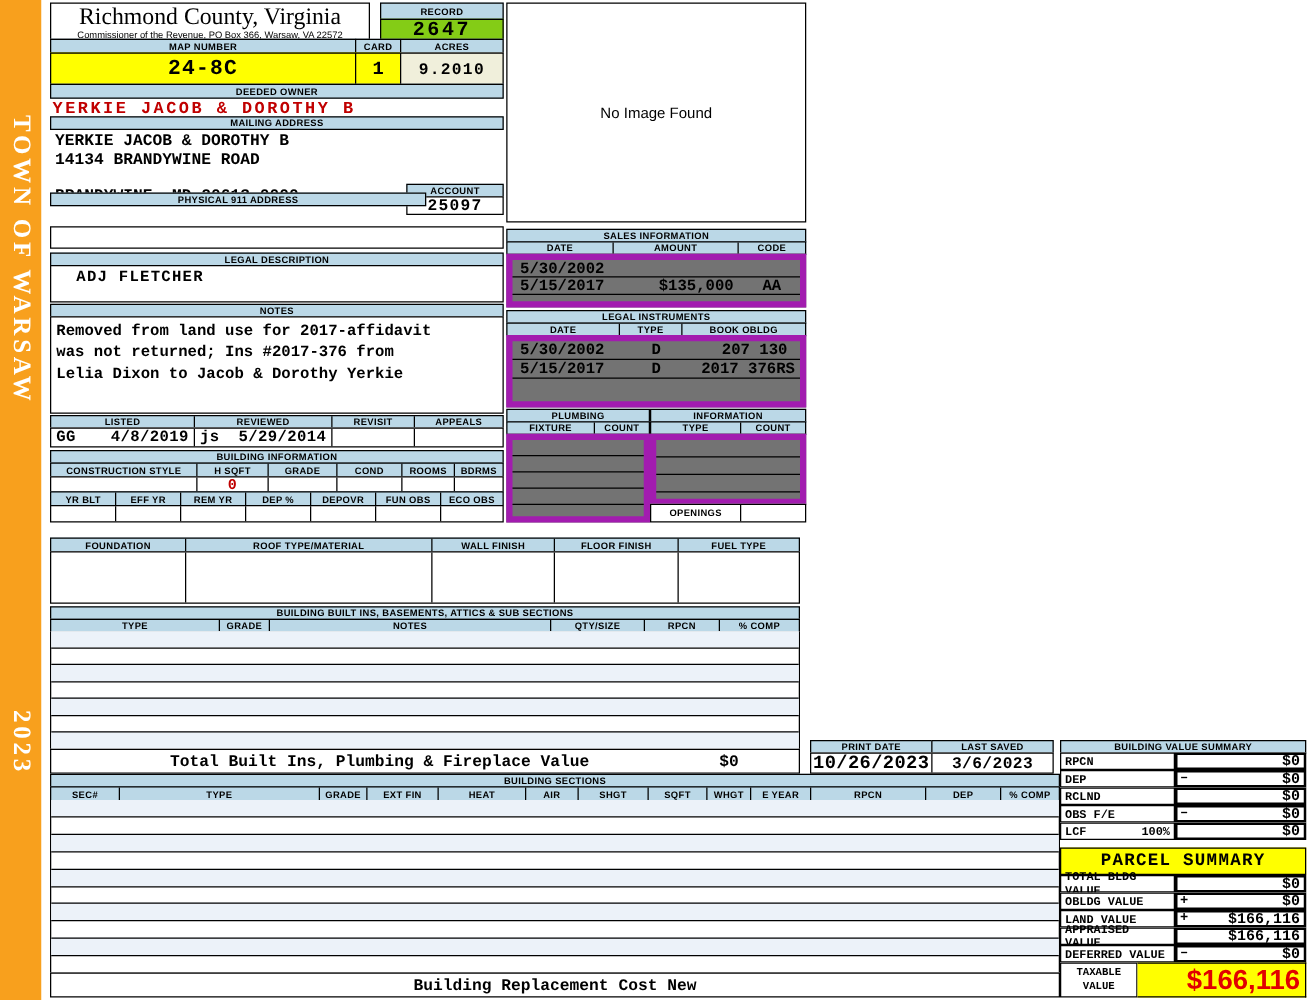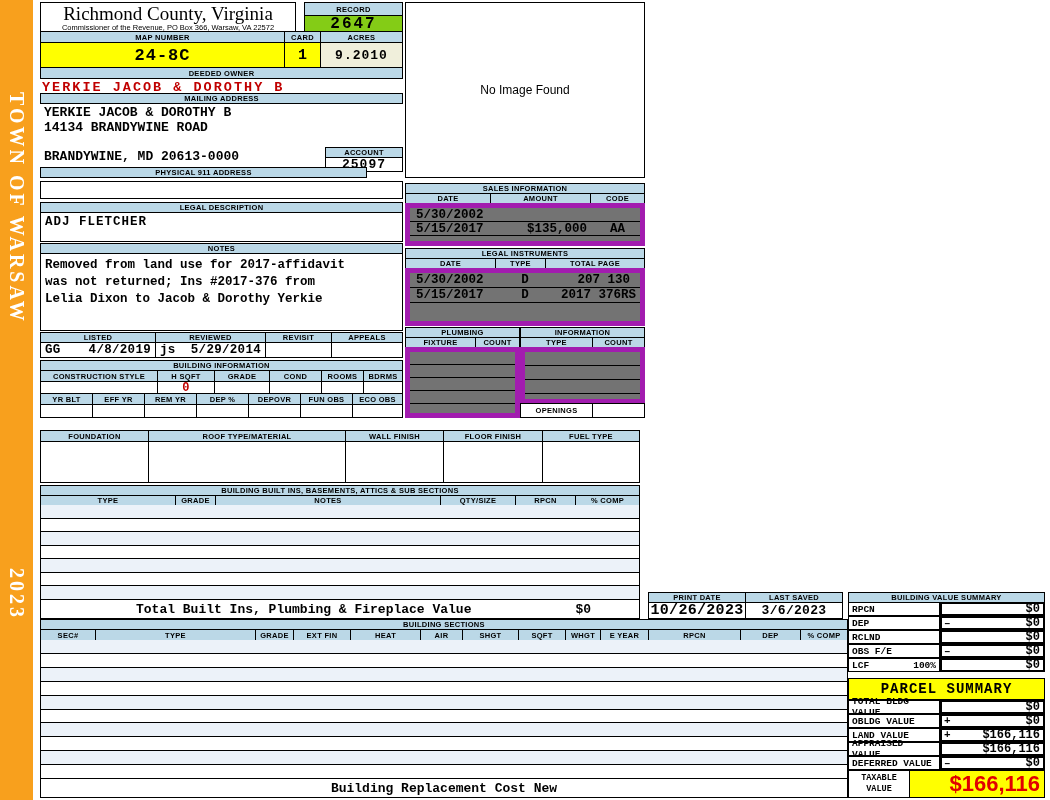--- a/index.html
+++ b/index.html
@@ -72,25 +72,25 @@
   <div class="abs mono" style="left:42px;top:80px;width:360px;font-size:13.5px;letter-spacing:2px;color:#C00000">YERKIE JACOB &amp; DOROTHY B</div>
 
   <div class="bar" style="left:40px;top:93px;width:363px;height:11px">MAILING ADDRESS</div>
   <div class="abs mono" style="left:44px;top:105px;font-size:13px">YERKIE JACOB &amp; DOROTHY B</div>
   <div class="abs mono" style="left:44px;top:120px;font-size:13px">14134 BRANDYWINE ROAD</div>
   <div class="abs mono" style="left:44px;top:149px;font-size:13px">BRANDYWINE, MD 20613-0000</div>
 
   <div class="bar" style="left:325px;top:147px;width:78px;height:11px">ACCOUNT</div>
   <div class="box mono" style="left:325px;top:157px;width:78px;height:15px;display:flex;align-items:center;justify-content:center;font-size:13px;letter-spacing:1px">25097</div>
 
-  <div class="bar" style="left:40px;top:167px;width:327px;height:11px">PHYSICAL 911 ADDRESS</div>
+  <div class="bar" style="left:40px;top:154px;width:301px;height:11px">PHYSICAL 911 ADDRESS</div>
   <div class="box" style="left:40px;top:181px;width:363px;height:18px"></div>
 
   <div class="bar" style="left:40px;top:202px;width:363px;height:11px">LEGAL DESCRIPTION</div>
-  <div class="box mono" style="left:40px;top:212px;width:363px;height:30px;font-size:12.5px;padding:2px 4px;letter-spacing:1px">ADJ FLETCHER</div>
+  <div class="box mono" style="left:40px;top:212px;width:363px;height:30px;font-size:12.5px;padding:2px 20px;letter-spacing:1px">ADJ FLETCHER</div>
 
   <div class="bar" style="left:40px;top:243px;width:363px;height:11px">NOTES</div>
   <div class="box" style="left:40px;top:253px;width:363px;height:78px;padding:3px 4px">
     <div class="mono" style="font-size:12.5px;line-height:17px">Removed from land use for 2017-affidavit</div>
     <div class="mono" style="font-size:12.5px;line-height:17px">was not returned; Ins #2017-376 from</div>
     <div class="mono" style="font-size:12.5px;line-height:17px">Lelia Dixon to Jacob &amp; Dorothy Yerkie</div>
   </div>
 
   <div class="cellrow blue" style="left:40px;top:332px;width:363px;height:11px">
     <div style="width:115px">LISTED</div>
@@ -240,21 +240,21 @@
       <div class="td" style="width:85px"></div>
       <div class="td" style="width:100px"></div>
       <div class="td" style="flex:1"></div>
     </div>
   </div>
 
   <div class="bar" style="left:405px;top:248px;width:240px;height:11px">LEGAL INSTRUMENTS</div>
   <div class="cellrow blue" style="left:405px;top:258px;width:240px;height:11px">
     <div style="width:90px">DATE</div>
     <div style="width:50px">TYPE</div>
-    <div style="flex:1">TOTAL PAGE</div>
+    <div style="flex:1">BOOK OBLDG</div>
   </div>
   <div class="tbl" style="left:405px;top:268px;width:240px;height:58px">
     <div class="trow" style="height:15px">
       <div class="td" style="width:90px;justify-content:flex-start;padding-left:6px">5/30/2002</div>
       <div class="td" style="width:50px">D</div>
       <div class="td" style="flex:1;justify-content:flex-end;padding-right:10px">207 130</div>
     </div>
     <div class="trow" style="height:15px">
       <div class="td" style="width:90px;justify-content:flex-start;padding-left:6px">5/15/2017</div>
       <div class="td" style="width:50px">D</div>

